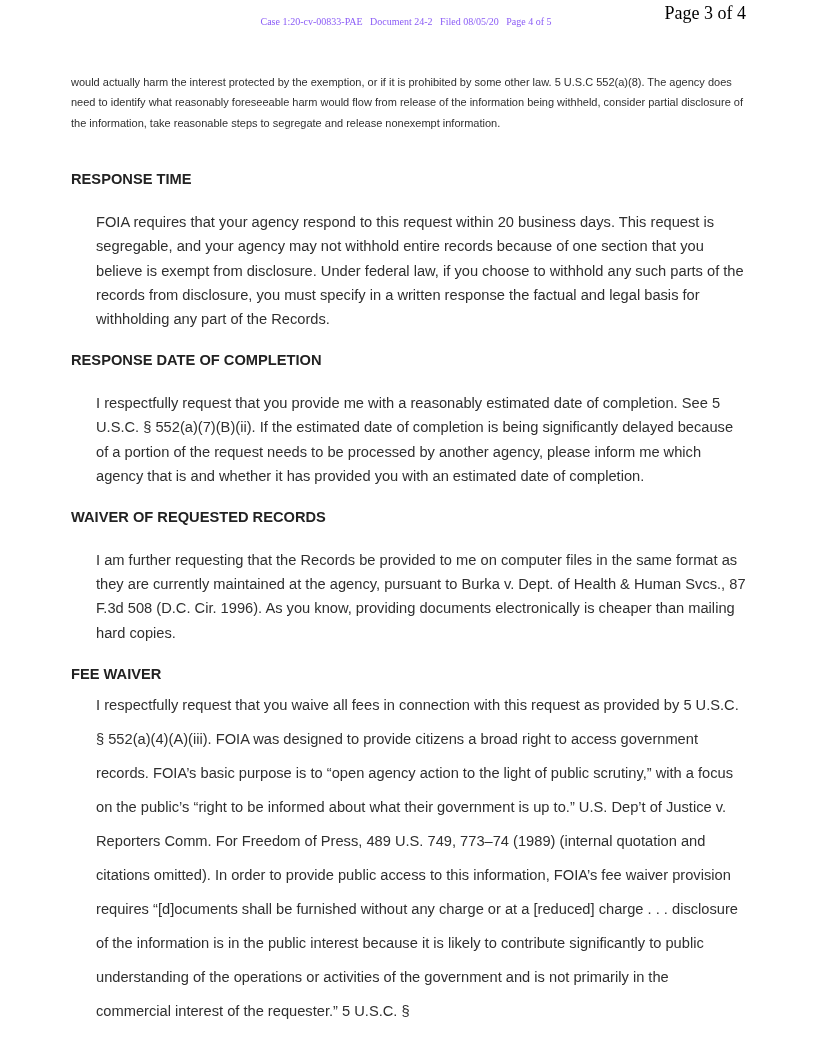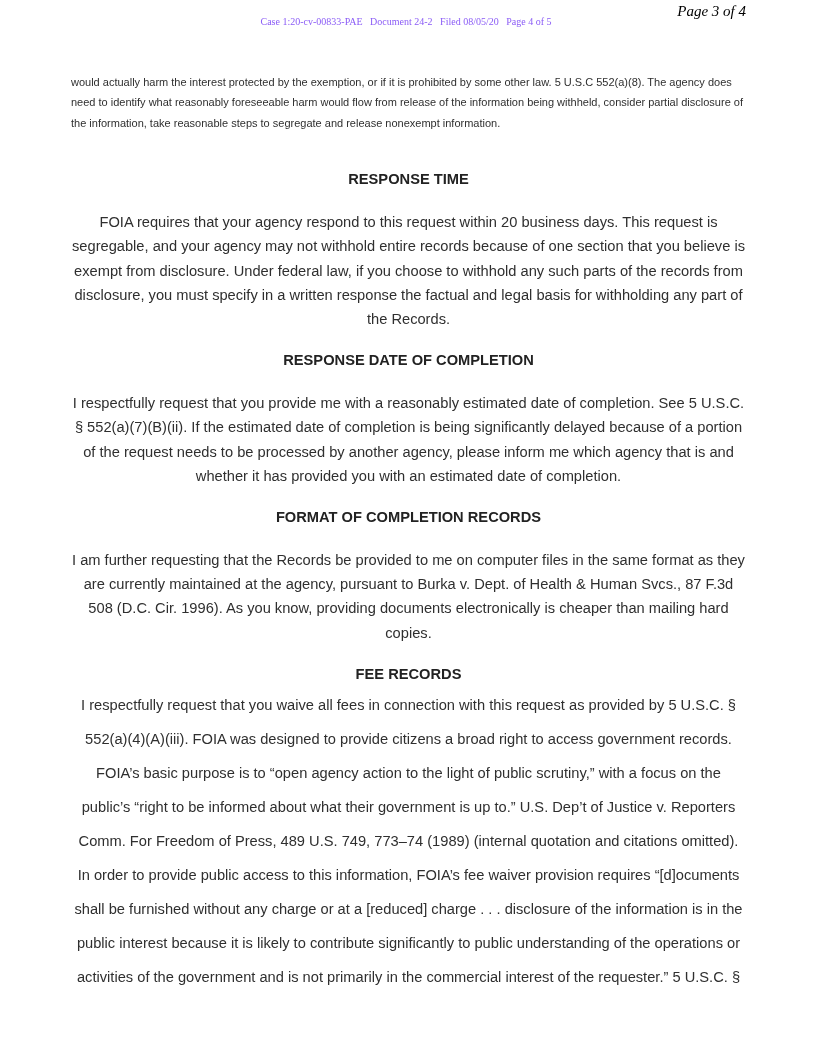--- a/index.html
+++ b/index.html
@@ -16,23 +16,22 @@
     position: relative;
     width: 816px;
     height: 1056px;
     background: #ffffff;
   }
   .corner-label {
     position: absolute;
     top: 3px;
     right: 70px;
     font-family: "Liberation Serif", serif;
-    font-size: 15px;
+    font-size: 18px;
     color: #000000;
-    font-style: italic;
   }
   .ecf-stamp {
     position: absolute;
     top: 16px;
     left: 0;
     right: 4px;
     text-align: center;
     font-family: "Liberation Serif", serif;
     font-size: 10px;
     color: #8b5cf6;
@@ -41,33 +40,34 @@
   .content {
     position: absolute;
     left: 71px;
     top: 72px;
     width: 675px;
   }
   .intro {
     font-size: 11px;
     line-height: 20.4px;
   }
-  .sec { margin-top: 21px; text-align: center; }
+  .sec { margin-top: 21px; }
   .sec-0 { margin-top: 38px; }
   .heading {
     font-size: 14.67px;
     font-weight: 700;
     line-height: 17px;
     margin-bottom: 22px;
     color: #222222;
   }
   .sec-3 .heading { margin-bottom: 5px; }
   .para {
     font-size: 14.67px;
     line-height: 24.2px;
+    margin-left: 25px;
   }
   .sec-3 .para { line-height: 34px; }
 </style>
 </head>
 <body>
 
 <div class="page">
 
   <div class="corner-label">Page 3 of 4</div>
 
@@ -81,23 +81,23 @@
       <h2 class="heading">RESPONSE TIME</h2>
       <p class="para">FOIA requires that your agency respond to this request within 20 business days. This request is segregable, and your agency may not withhold entire records because of one section that you believe is exempt from disclosure. Under federal law, if you choose to withhold any such parts of the records from disclosure, you must specify in a written response the factual and legal basis for withholding any part of the Records.</p>
     </section>
 
     <section class="sec sec-1">
       <h2 class="heading">RESPONSE DATE OF COMPLETION</h2>
       <p class="para">I respectfully request that you provide me with a reasonably estimated date of completion. See 5 U.S.C. § 552(a)(7)(B)(ii). If the estimated date of completion is being significantly delayed because of a portion of the request needs to be processed by another agency, please inform me which agency that is and whether it has provided you with an estimated date of completion.</p>
     </section>
 
     <section class="sec sec-2">
-      <h2 class="heading">FORMAT OF COMPLETION RECORDS</h2>
+      <h2 class="heading">WAIVER OF REQUESTED RECORDS</h2>
       <p class="para">I am further requesting that the Records be provided to me on computer files in the same format as they are currently maintained at the agency, pursuant to Burka v. Dept. of Health &amp; Human Svcs., 87 F.3d 508 (D.C. Cir. 1996). As you know, providing documents electronically is cheaper than mailing hard copies.</p>
     </section>
 
     <section class="sec sec-3">
-      <h2 class="heading">FEE RECORDS</h2>
+      <h2 class="heading">FEE WAIVER</h2>
       <p class="para">I respectfully request that you waive all fees in connection with this request as provided by 5 U.S.C. § 552(a)(4)(A)(iii). FOIA was designed to provide citizens a broad right to access government records. FOIA’s basic purpose is to “open agency action to the light of public scrutiny,” with a focus on the public’s “right to be informed about what their government is up to.” U.S. Dep’t of Justice v. Reporters Comm. For Freedom of Press, 489 U.S. 749, 773–74 (1989) (internal quotation and citations omitted). In order to provide public access to this information, FOIA’s fee waiver provision requires “[d]ocuments shall be furnished without any charge or at a [reduced] charge . . . disclosure of the information is in the public interest because it is likely to contribute significantly to public understanding of the operations or activities of the government and is not primarily in the commercial interest of the requester.” 5 U.S.C. §</p>
     </section>
 
   </div>
 </div>
 
 </body></html>

